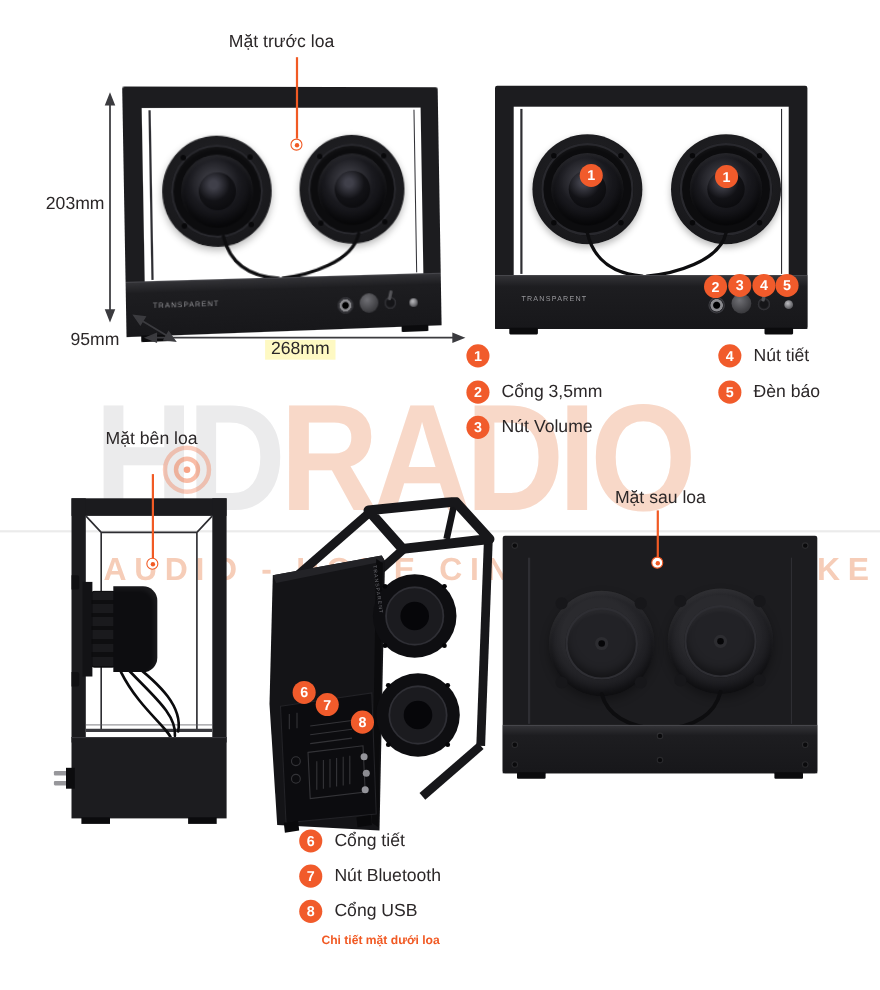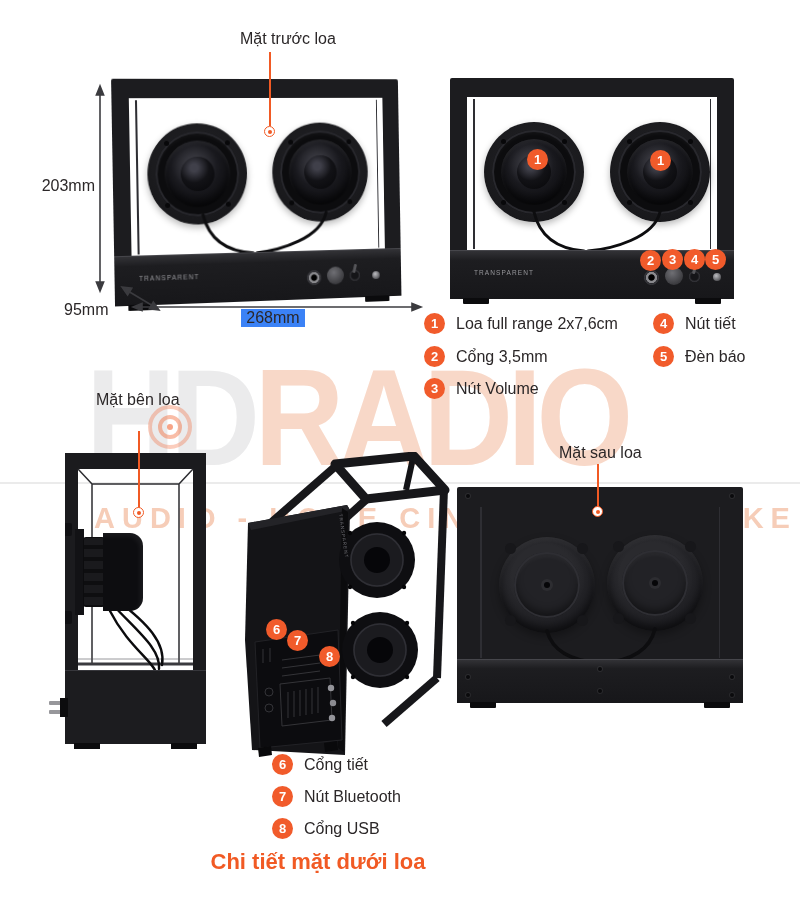--- a/index.html
+++ b/index.html
@@ -108,31 +108,31 @@
   .vlabel{position:absolute;font-size:16px;color:#2b2728;white-space:nowrap;z-index:3;}
   .leader{position:absolute;width:2px;background:#F15A24;z-index:3;}
   .donut{position:absolute;width:11px;height:11px;border:1.5px solid #F15A24;border-radius:50%;
          background:#fff;box-sizing:border-box;z-index:3;}
   .donut::after{content:"";position:absolute;left:50%;top:50%;width:4px;height:4px;margin:-2px 0 0 -2px;
          border-radius:50%;background:#F15A24;}
   .dims{position:absolute;left:0;top:0;width:430px;height:340px;z-index:3;}
   .dimlabel{position:absolute;font-size:16px;color:#2b2728;z-index:4;white-space:nowrap;}
   .d-h{left:33px;top:177px;width:62px;text-align:right;}
   .d-d{left:64px;top:301px;width:52px;text-align:left;}
-  .d-w{left:241px;top:309px;width:64px;text-align:center;background:#3b82f6;}
+  .d-w{left:241px;top:309px;width:64px;text-align:center;background:#fef9c3;}
 
   
   .num{width:21px;height:21px;border-radius:50%;background:#F15B2B;color:#fff;font-weight:700;
        font-size:13px;line-height:21px;text-align:center;flex:0 0 21px;}
   .co{position:absolute;z-index:4;}
   .lrow{position:absolute;display:flex;align-items:center;gap:11px;z-index:3;}
   .ltext{font-size:16px;color:#2b2728;white-space:nowrap;}
   .caption{position:absolute;font-weight:700;color:#F15A24;text-align:center;z-index:3;white-space:nowrap;}
   .cap-front{left:500px;top:402px;width:282px;font-size:19px;}
-  .cap-bottom{left:208px;top:849px;width:220px;font-size:22px;}
+  .cap-bottom{left:236px;top:849px;width:220px;font-size:11px;}
 </style>
 </head>
 <body>
 
 <div class="stage">
 
   <div class="wm-line"></div>
   <div class="wm-logo"><span class="wm-hd">HD</span><span class="wm-radio">RADIO</span></div>
   <div class="wm-ring"></div>
   <div class="wm-tagline">AUDIO - HOME CINEMA - KARAOKE</div>
@@ -176,21 +176,21 @@
       <polygon points="421,307 412,303.4 412,310.6"></polygon>
       <line x1="128" y1="291" x2="153" y2="306"></line>
       <polygon points="122,287 131.8,288.2 127.6,295"></polygon>
       <polygon points="159,310 149.3,308.8 153.3,302"></polygon>
     </g>
   </svg>
   <div class="dimlabel d-h">203mm</div>
   <div class="dimlabel d-d">95mm</div>
   <div class="dimlabel d-w">268mm</div>
 
-  <div class="vlabel" style="left:240px;top:30px;">Mặt trước loa</div>
+  <div class="vlabel" style="left:208px;top:30px;">Mặt trước loa</div>
   <div class="leader" style="left:269px;top:52px;height:74px;"></div>
   <div class="donut" style="left:264px;top:126px;"></div>
 
   <div class="spk front">
     <div class="glass"></div>
     <div class="edge e-l"></div>
     <div class="edge e-r"></div>
     <div class="driver" style="left:34px;top:44px;">
       <div class="rim"></div>
       <div class="cone"></div>
@@ -218,21 +218,20 @@
 
   <div class="num co" style="left:527px;top:149px;">1</div>
   <div class="num co" style="left:650px;top:150px;">1</div>
   <div class="num co" style="left:640px;top:250px;">2</div>
   <div class="num co" style="left:662px;top:249px;">3</div>
   <div class="num co" style="left:684px;top:249px;">4</div>
   <div class="num co" style="left:705px;top:249px;">5</div>
 
   <div class="lrow" style="left:424px;top:313px;">
     <span class="num">1</span>
-    <span class="ltext">Loa full range 2x7,6cm</span>
   </div>
   <div class="lrow" style="left:424px;top:346px;">
     <span class="num">2</span>
     <span class="ltext">Cổng 3,5mm</span>
   </div>
   <div class="lrow" style="left:424px;top:378px;">
     <span class="num">3</span>
     <span class="ltext">Nút Volume</span>
   </div>
   <div class="lrow" style="left:653px;top:313px;">

